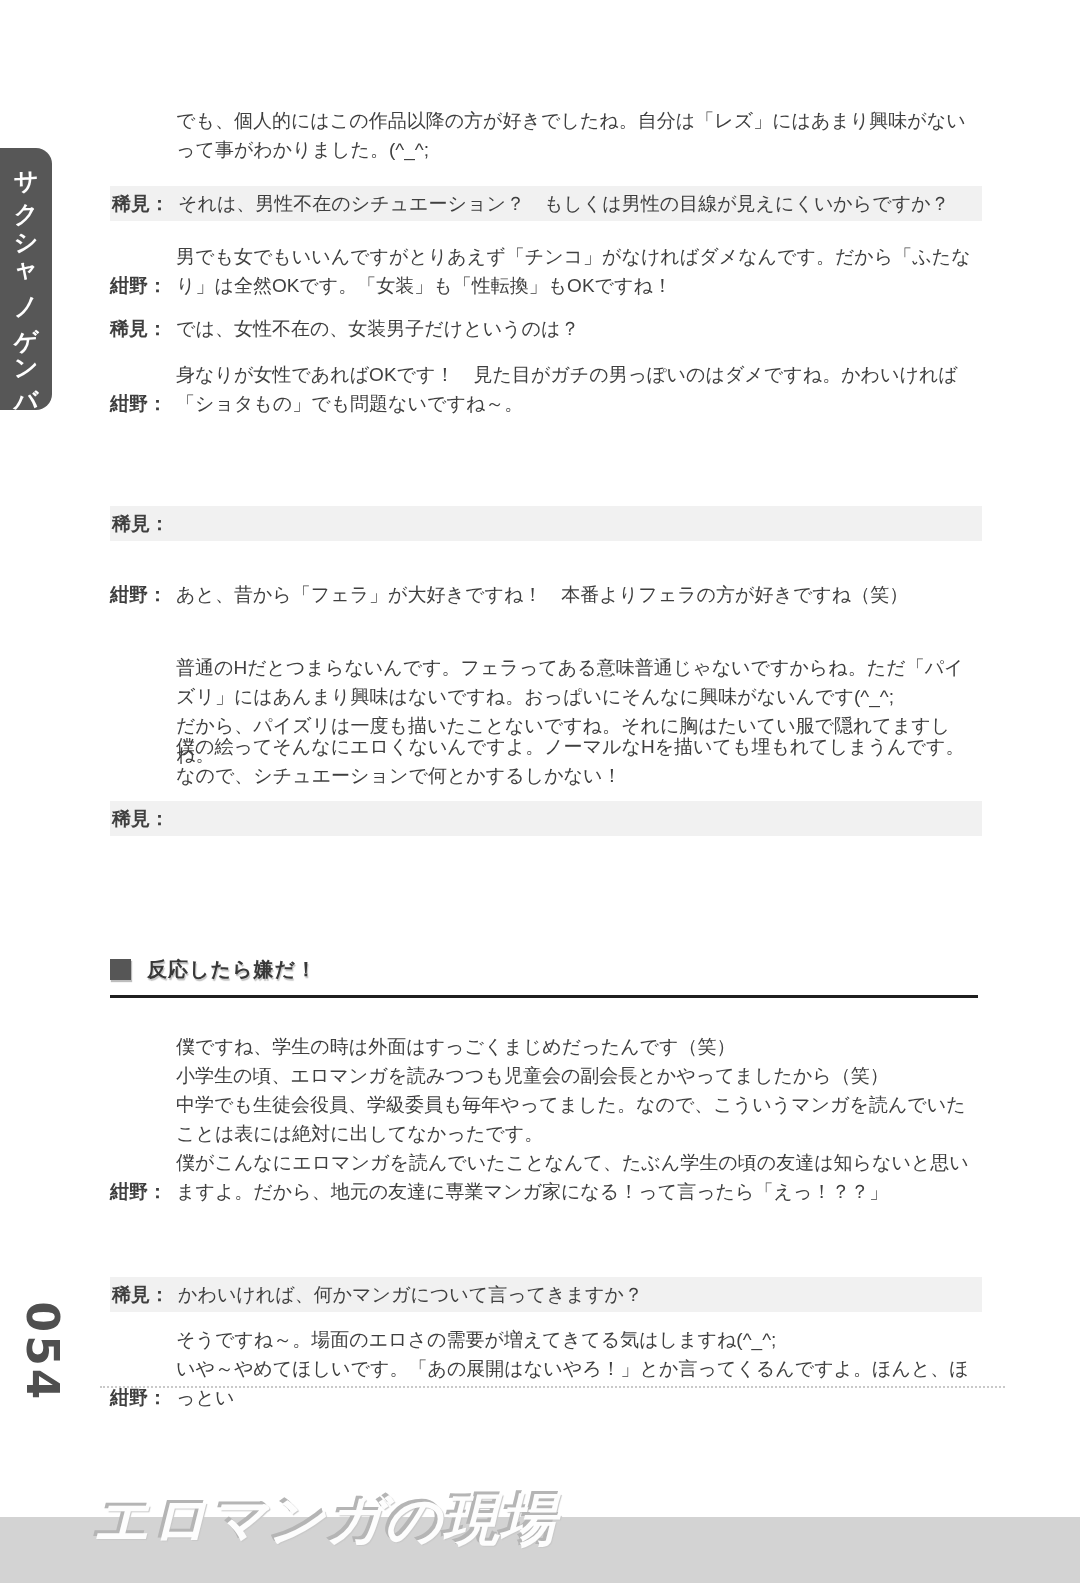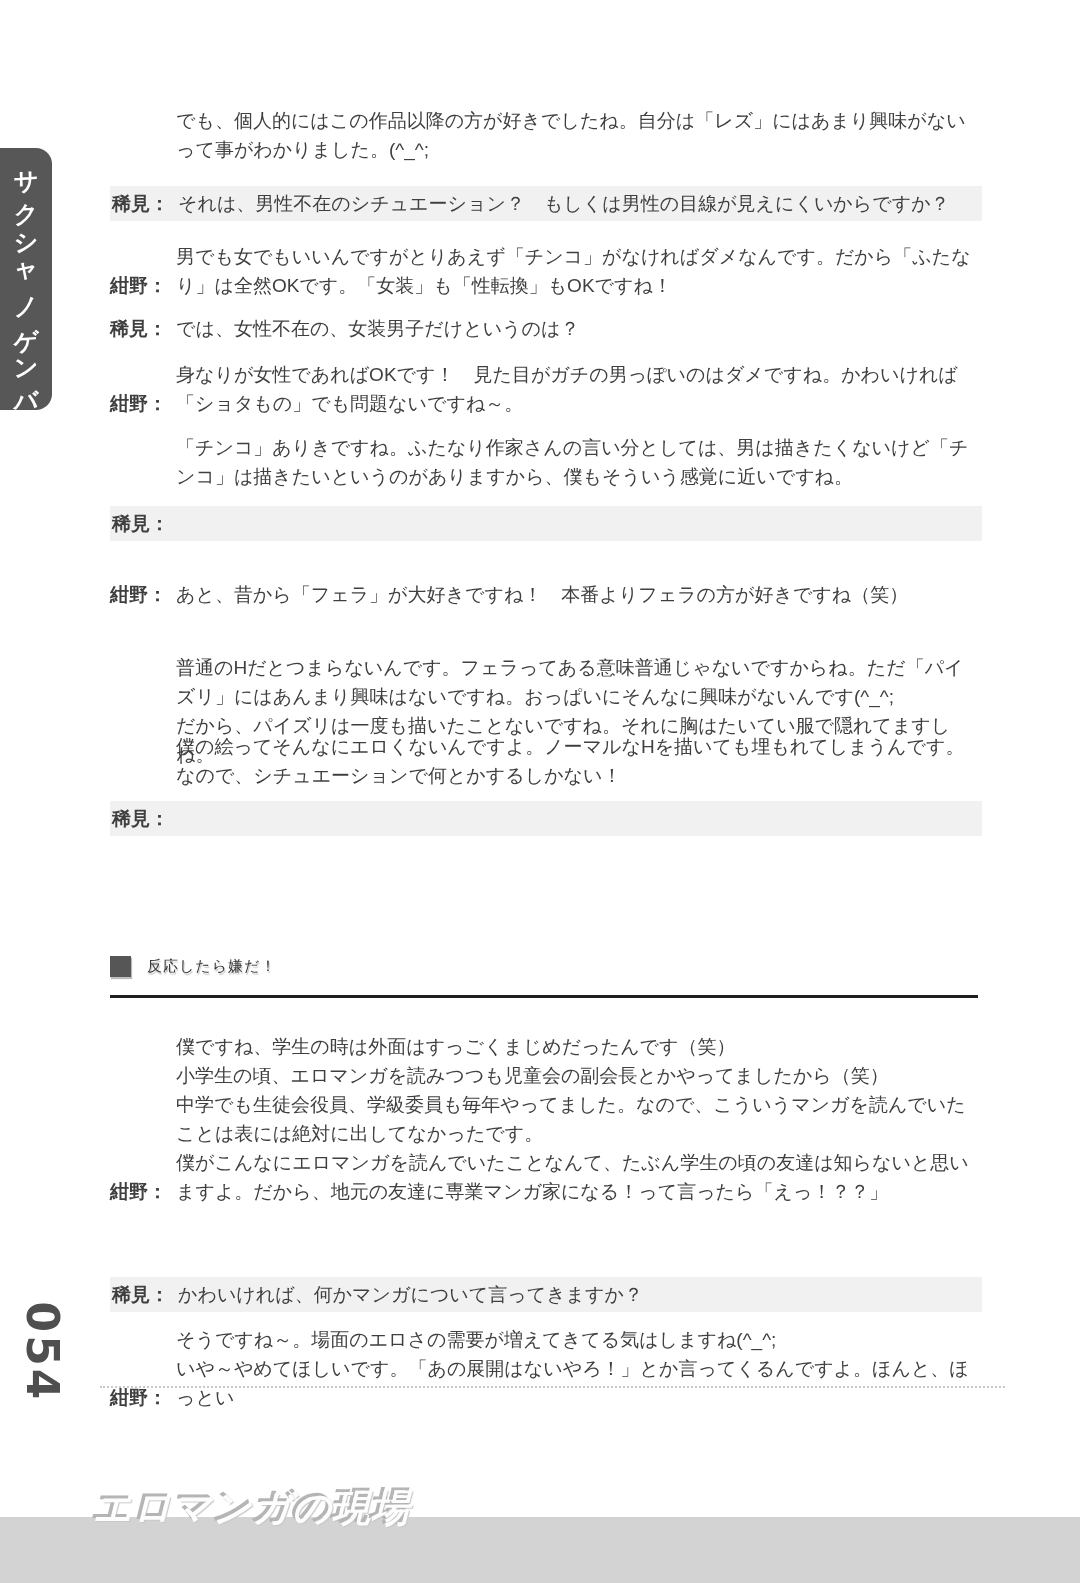--- a/index.html
+++ b/index.html
@@ -50,21 +50,21 @@
   
   .section-head{
     position:absolute;left:110px;top:956px;width:868px;
     display:flex;align-items:center;
   }
   .section-marker{
     flex:none;width:21px;height:21px;background:#565656;
     margin-right:16px;box-shadow:1px 2px 1px #bdbdbd;
   }
   .section-title{
-    font-size:15px;font-weight:normal;color:#383838;
+    font-size:20px;font-weight:bold;color:#383838;
     text-shadow:1px 2px 1px #c3c3c3;
     letter-spacing:1px;
   }
   .section-rule{
     position:absolute;left:110px;top:995px;width:868px;height:3px;
     background:#1f1f1f;
   }
   
   .dotted-line{
     position:absolute;left:100px;top:1386px;width:905px;height:0;
@@ -72,21 +72,21 @@
   }
   
   .footer-band{
     position:absolute;left:0;top:1517px;width:1080px;height:66px;
     background:#d3d3d3;
   }
   .footer-title{
     position:absolute;left:93px;top:1483px;
     font-family:"DejaVu Serif","Liberation Serif",serif;
     font-style:italic;font-weight:bold;
-    font-size:38px;letter-spacing:1px;
+    font-size:56px;letter-spacing:1px;
     color:#fdfdfd;
     text-shadow:-3px -3px 0 #b5b5b5,1px 1px 1px #c8c8c8;
   }
 </style>
 </head>
 <body>
 
 <div id="page">
 
   <div class="side-tab">
@@ -113,24 +113,20 @@
   <div class="row" style="top:314px">
     <span class="speaker">稀見：</span>
     <span class="speech">では、女性不在の、女装男子だけというのは？</span>
   </div>
 
   <div class="row" style="top:360px">
     <span class="speaker">紺野：</span>
     <span class="speech">身なりが女性であればOKです！　見た目がガチの男っぽいのはダメですね。かわいければ「ショタもの」でも問題ないですね～。</span>
   </div>
 
-  <div class="row" style="top:433px">
-    <span class="speaker"></span>
-    <span class="speech">「チンコ」ありきですね。ふたなり作家さんの言い分としては、男は描きたくないけど「チンコ」は描きたいというのがありますから、僕もそういう感覚に近いですね。</span>
-  </div>
 
   <div class="row hl" style="top:506px">
     <span class="speaker">稀見：</span>
   </div>
 
   <div class="row" style="top:580px">
     <span class="speaker">紺野：</span>
     <span class="speech">あと、昔から「フェラ」が大好きですね！　本番よりフェラの方が好きですね（笑）</span>
   </div>
 

